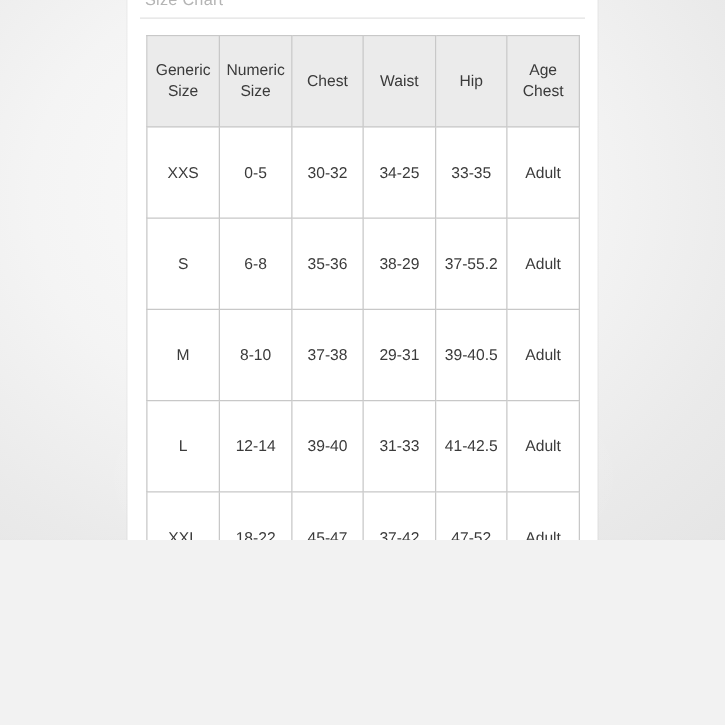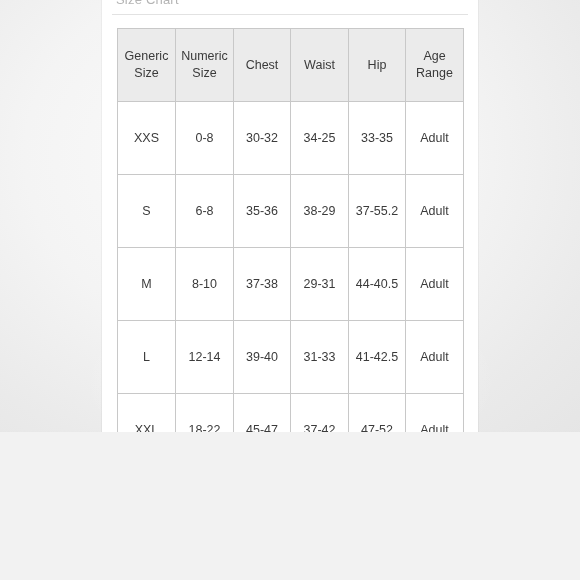--- a/index.html
+++ b/index.html
@@ -164,32 +164,32 @@
             <th>
               <span class="cell-text">Chest</span>
             </th>
             <th>
               <span class="cell-text">Waist</span>
             </th>
             <th>
               <span class="cell-text">Hip</span>
             </th>
             <th>
-              <span class="cell-text">Age Range</span>
+              <span class="cell-text">Age Chest</span>
             </th>
           </tr>
         </thead>
         <tbody>
 
           <tr>
             <td>
                 <span class="cell-text">XXS</span>
               </td>
             <td>
-                <span class="cell-text">0-8</span>
+                <span class="cell-text">0-5</span>
               </td>
             <td>
                 <span class="cell-text">30-32</span>
               </td>
             <td>
                 <span class="cell-text">34-25</span>
               </td>
             <td>
                 <span class="cell-text">33-35</span>
               </td>
@@ -227,21 +227,21 @@
             <td>
                 <span class="cell-text">8-10</span>
               </td>
             <td>
                 <span class="cell-text">37-38</span>
               </td>
             <td>
                 <span class="cell-text">29-31</span>
               </td>
             <td>
-                <span class="cell-text">44-40.5</span>
+                <span class="cell-text">39-40.5</span>
               </td>
             <td>
                 <span class="cell-text">Adult</span>
               </td>
           </tr>
 
           <tr>
             <td>
                 <span class="cell-text">L</span>
               </td>

